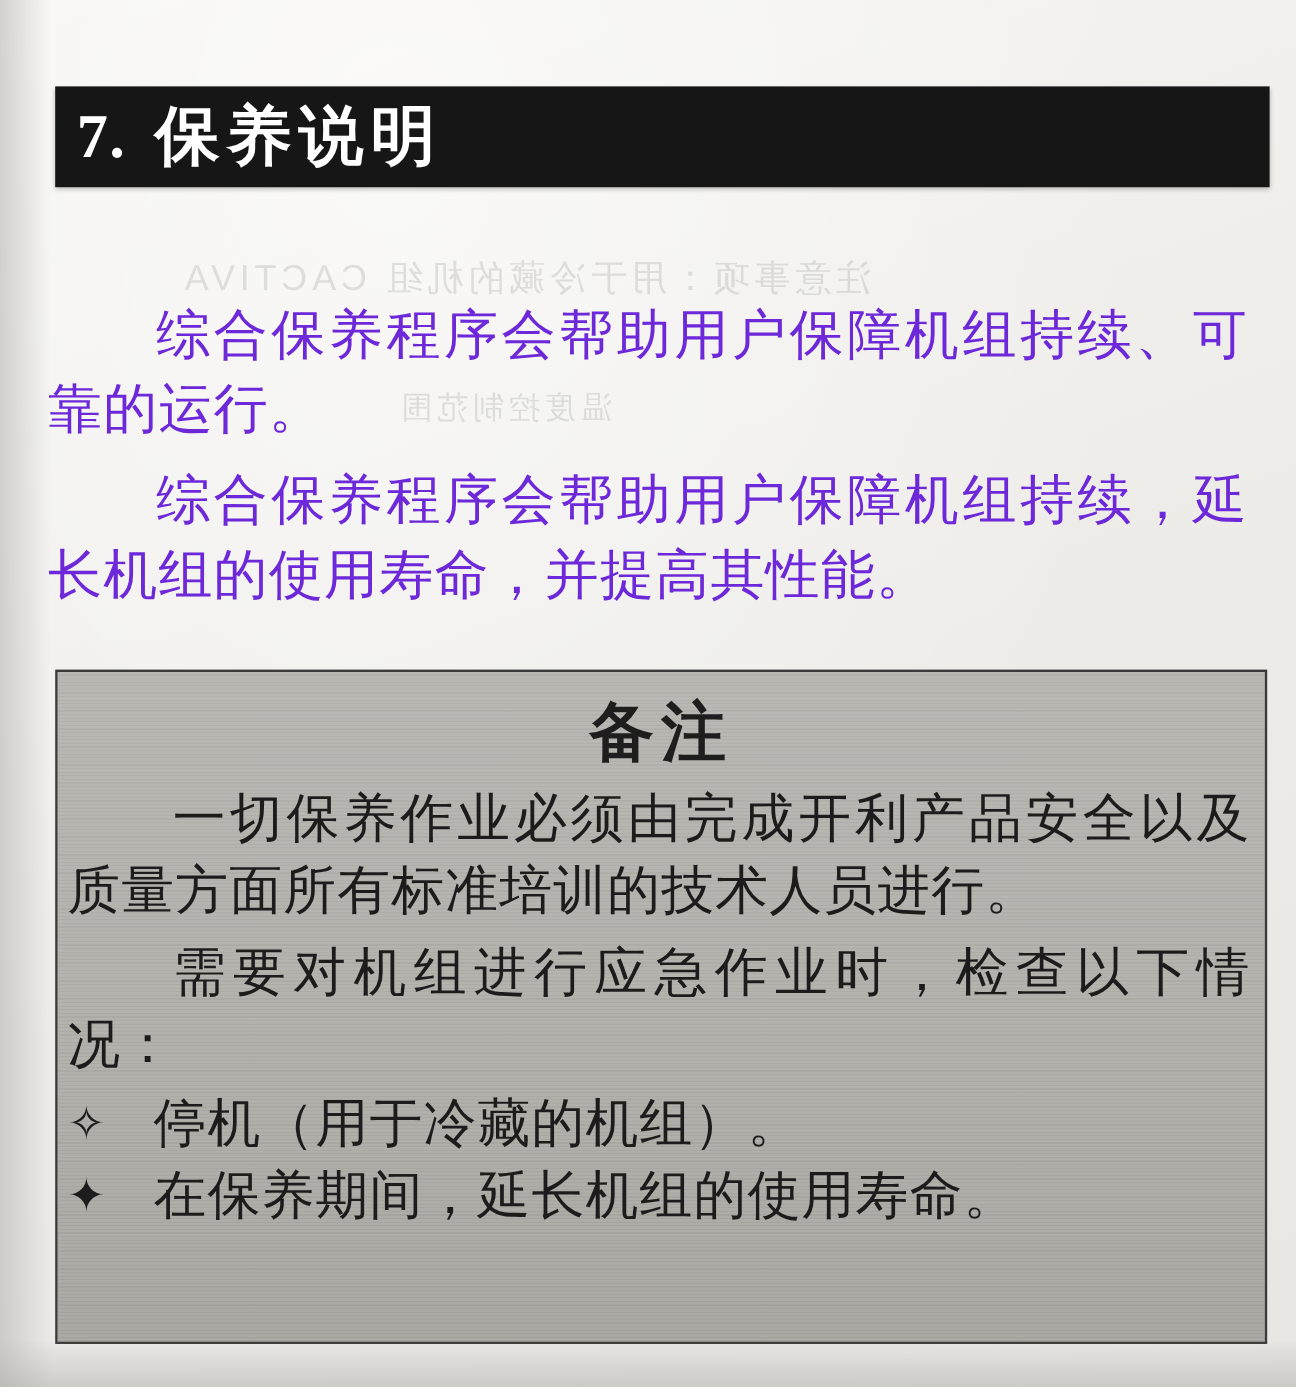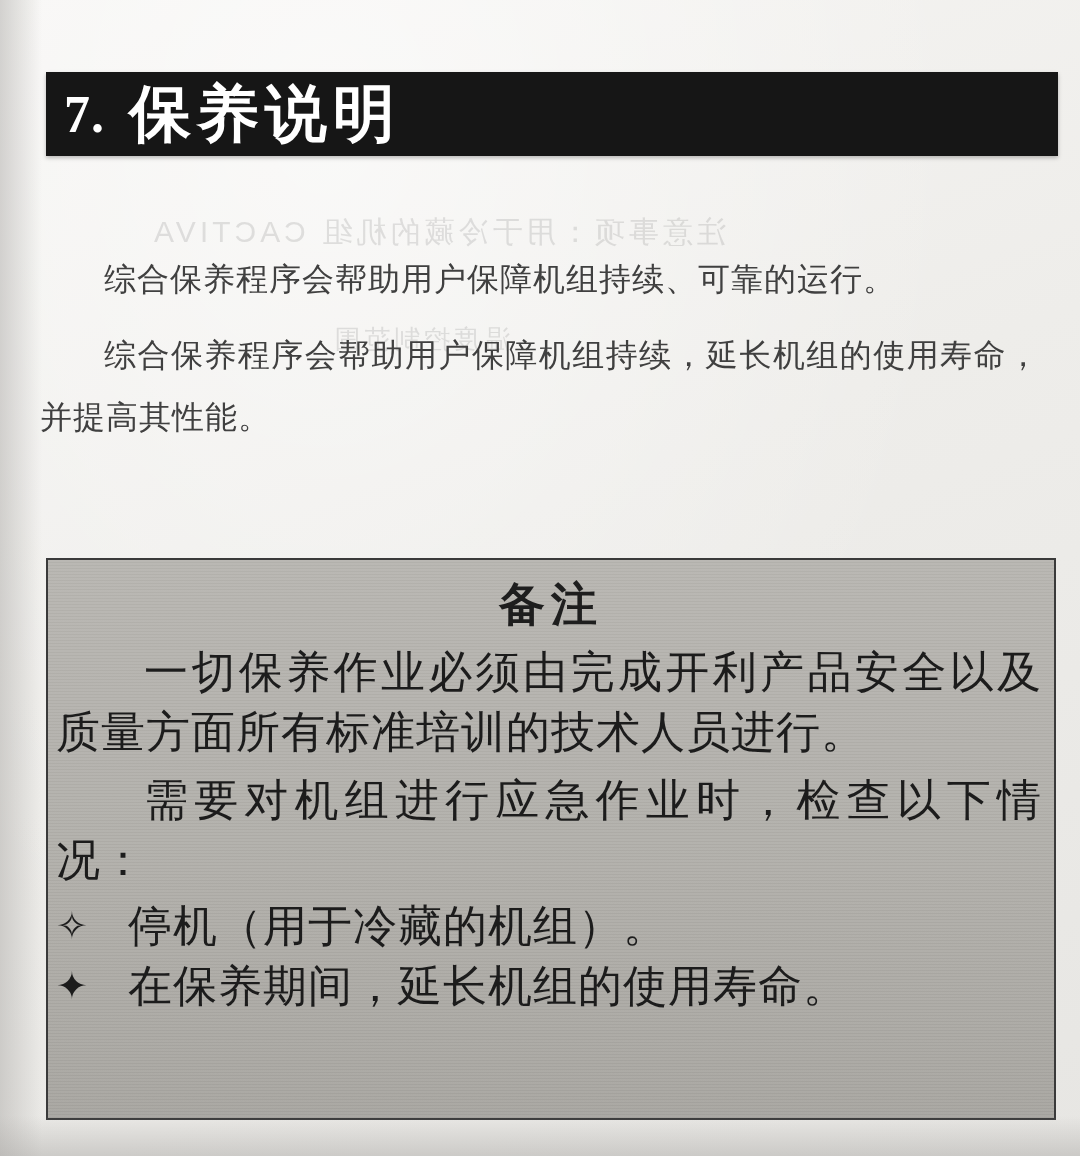--- a/index.html
+++ b/index.html
@@ -47,21 +47,21 @@
   .section-bar .num {
     color: #ffffff;
     font-size: 52px;
     font-weight: bold;
     letter-spacing: 1px;
     margin-left: 18px;
     font-family: "Liberation Serif", serif;
   }
   .section-bar .title {
     color: #ffffff;
-    font-size: 62px;
+    font-size: 54px;
     font-weight: bold;
     letter-spacing: 6px;
     margin-left: 24px;
     font-family: "Liberation Sans", sans-serif;
   }
 
   
   .ghost {
     position: absolute;
     color: rgba(120,120,120,0.20);
@@ -75,22 +75,22 @@
   .ghost-1 { left: 150px; top: 212px; }
   .ghost-2 { left: 330px; top: 322px; font-size: 26px; }
   .ghost-3 { left: 300px; top: 560px; font-size: 26px; }
 
   
   .body-text {
     position: absolute;
     left: 40px;
     top: 248px;
     width: 1000px;
-    color: #404040;
-    font-size: 32px;
+    color: #6d28d9;
+    font-size: 45px;
     line-height: 62px;
     letter-spacing: 1px;
     font-family: "Liberation Sans", sans-serif;
   }
   .body-text p {
     margin: 0 0 4px 0;
     text-indent: 2em;
     text-align: justify;
   }
   .body-text p.p2 { margin-top: 14px; }
@@ -104,21 +104,21 @@
     height: 562px;
     background:
       repeating-linear-gradient(0deg, rgba(0,0,0,0.035) 0px, rgba(0,0,0,0.035) 1px, rgba(255,255,255,0.02) 1px, rgba(255,255,255,0.02) 3px),
       linear-gradient(180deg, #b9b7b2 0%, #b3b1ac 50%, #a9a7a2 100%);
     border: 2px solid #3a3a3a;
     box-sizing: border-box;
     overflow: hidden;
   }
   .note-title {
     text-align: center;
-    font-size: 46px;
+    font-size: 54px;
     font-weight: bold;
     color: #1e1e1e;
     letter-spacing: 6px;
     margin-top: 14px;
     font-family: "Liberation Sans", sans-serif;
   }
   .note-body {
     margin: 6px 12px 0 8px;
     color: #1c1c1c;
     font-size: 44px;

